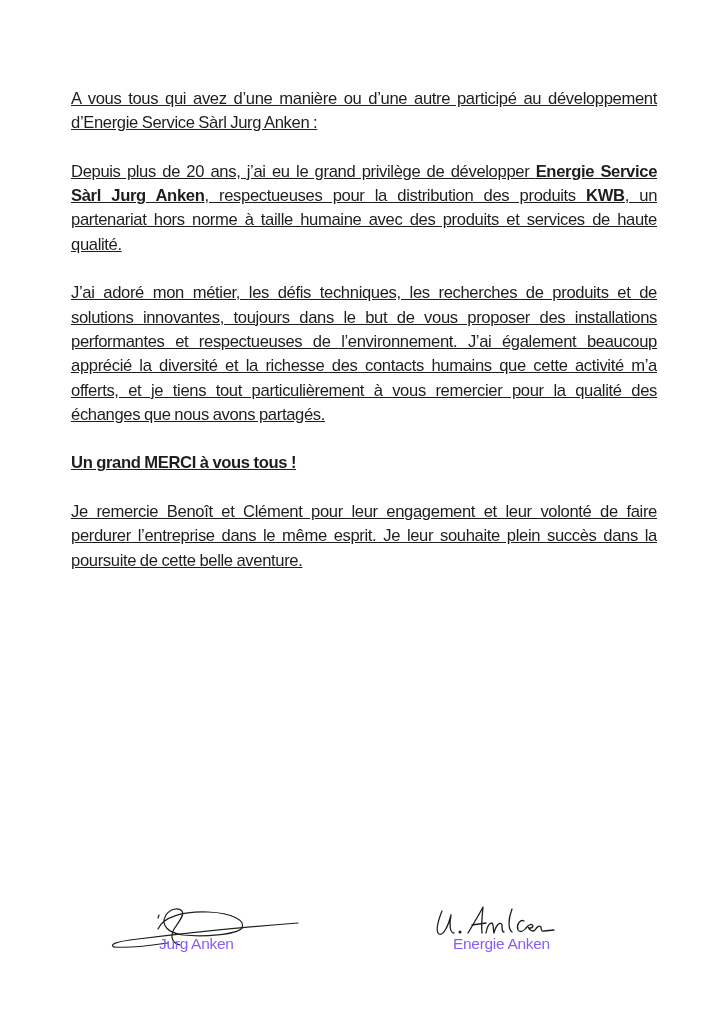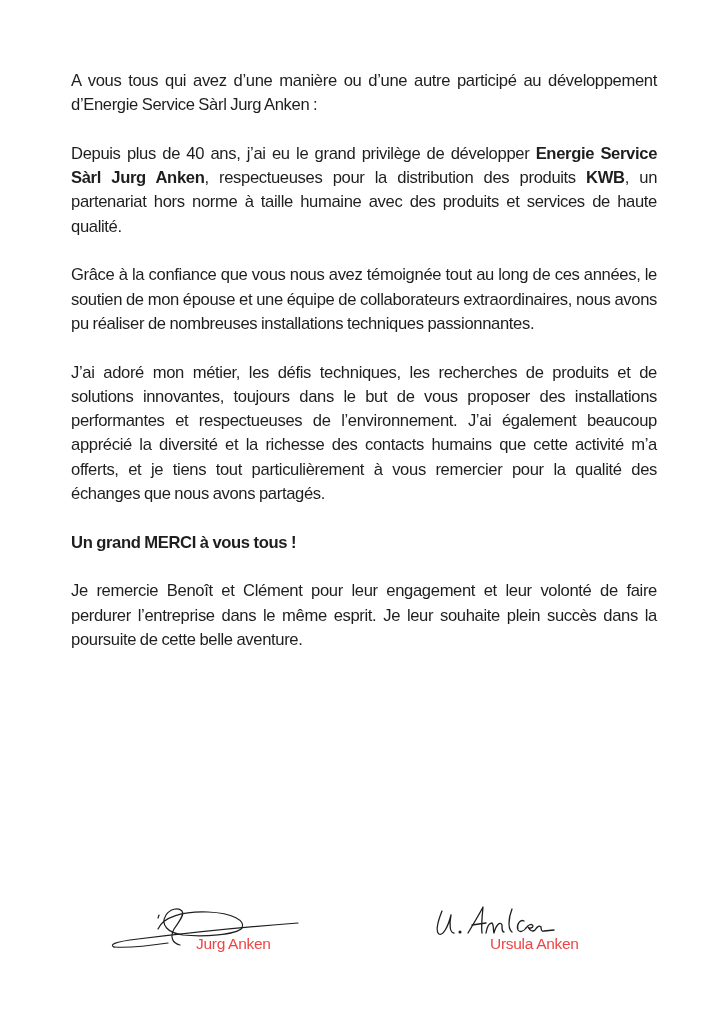--- a/index.html
+++ b/index.html
@@ -11,27 +11,28 @@
       width: 728px;
       height: 1024px;
       position: relative;
       overflow: hidden;
       font-family: "Liberation Sans", sans-serif;
       color: #1e1e1e;
     }
     .page {
       position: absolute;
       left: 71px;
-      top: 69px;
+      top: 87px;
       width: 586px;
       font-size: 16.6px;
       line-height: 24.3px;
       text-align: justify;
       letter-spacing: -0.35px;
       word-spacing: -0.5px;
+      text-decoration: underline;
     }
     .page p {
       margin: 0 0 24.3px 0;
     }
     .page p.nogap {
       margin-bottom: 0;
     }
     .page p.center {
       text-align: left;
       font-weight: bold;
@@ -52,34 +53,32 @@
     .sig-block.left { left: 108px; width: 200px; }
     .sig-block.right { left: 420px; width: 200px; }
     .sig-block svg {
       position: absolute;
       left: 0;
       top: 0;
     }
     .sig-name {
       position: absolute;
       font-size: 15.5px;
-      color: #ef4444;
+      color: #8b5cf6;
       letter-spacing: -0.3px;
-      margin-left: 37px;
     }
     .sig-block.left .sig-name { left: 51px; top: 40px; }
     .sig-block.right .sig-name { left: 33px; top: 40px; }
   </style>
 </head>
 <body>
 
 <div class="page">
   <p>A vous tous qui avez d’une manière ou d’une autre participé au développement d’Energie Service Sàrl Jurg Anken :</p>
-  <p><span>Depuis plus de 40 ans, j’ai eu le grand privilège de développer </span><b>Energie Service Sàrl Jurg Anken</b><span>, respectueuses pour la distribution des produits </span><b>KWB</b><span>, un partenariat hors norme à taille humaine avec des produits et services de haute qualité.</span></p>
-  <p>Grâce à la confiance que vous nous avez témoignée tout au long de ces années, le soutien de mon épouse et une équipe de collaborateurs extraordinaires, nous avons pu réaliser de nombreuses installations techniques passionnantes.</p>
+  <p><span>Depuis plus de 20 ans, j’ai eu le grand privilège de développer </span><b>Energie Service Sàrl Jurg Anken</b><span>, respectueuses pour la distribution des produits </span><b>KWB</b><span>, un partenariat hors norme à taille humaine avec des produits et services de haute qualité.</span></p>
   <p>J’ai adoré mon métier, les défis techniques, les recherches de produits et de solutions innovantes, toujours dans le but de vous proposer des installations performantes et respectueuses de l’environnement. J’ai également beaucoup apprécié la diversité et la richesse des contacts humains que cette activité m’a offerts, et je tiens tout particulièrement à vous remercier pour la qualité des échanges que nous avons partagés.</p>
   <p class="center">Un grand MERCI à vous tous !</p>
   <p class="nogap">Je remercie Benoît et Clément pour leur engagement et leur volonté de faire perdurer l’entreprise dans le même esprit. Je leur souhaite plein succès dans la poursuite de cette belle aventure.</p>
 </div>
 
 <div class="signatures">
   <div class="sig-block left">
     <svg width="200" height="60" viewBox="0 0 200 60">
       <g fill="none" stroke="#1e1e1e" stroke-width="1.2" stroke-linecap="round">
         <path d="M6 52 C 2 50, 4 47, 30 44 C 70 39, 120 33, 190 28"></path>
@@ -96,15 +95,15 @@
         <path d="M22 16 C 18 26, 15 36, 19 39 C 23 41, 28 32, 31 20 C 29 30, 30 38, 34 38"></path>
         <circle cx="40" cy="37" r="0.9" fill="#1e1e1e"></circle>
         <path d="M48 38 C 54 28, 60 18, 63 12 C 62 22, 61 32, 62 38"></path>
         <path d="M52 30 L 66 28"></path>
         <path d="M66 38 C 67 32, 69 28, 72 28 C 74 30, 73 36, 74 38 C 76 30, 80 26, 82 30 C 82 34, 82 37, 84 37"></path>
         <path d="M92 14 C 88 24, 88 34, 92 37"></path>
         <path d="M104 26 C 100 24, 96 30, 98 35 C 100 38, 104 36, 106 33"></path>
         <path d="M106 33 C 108 30, 112 28, 113 31 C 113 33, 109 34, 108 32 C 110 36, 113 37, 115 35 C 117 32, 119 30, 121 32 C 121 35, 122 37, 124 36 L 134 35"></path>
       </g>
     </svg>
-    <span class="sig-name">Ursula Anken</span>
+    <span class="sig-name">Energie Anken</span>
   </div>
 </div>
 
 </body></html>

